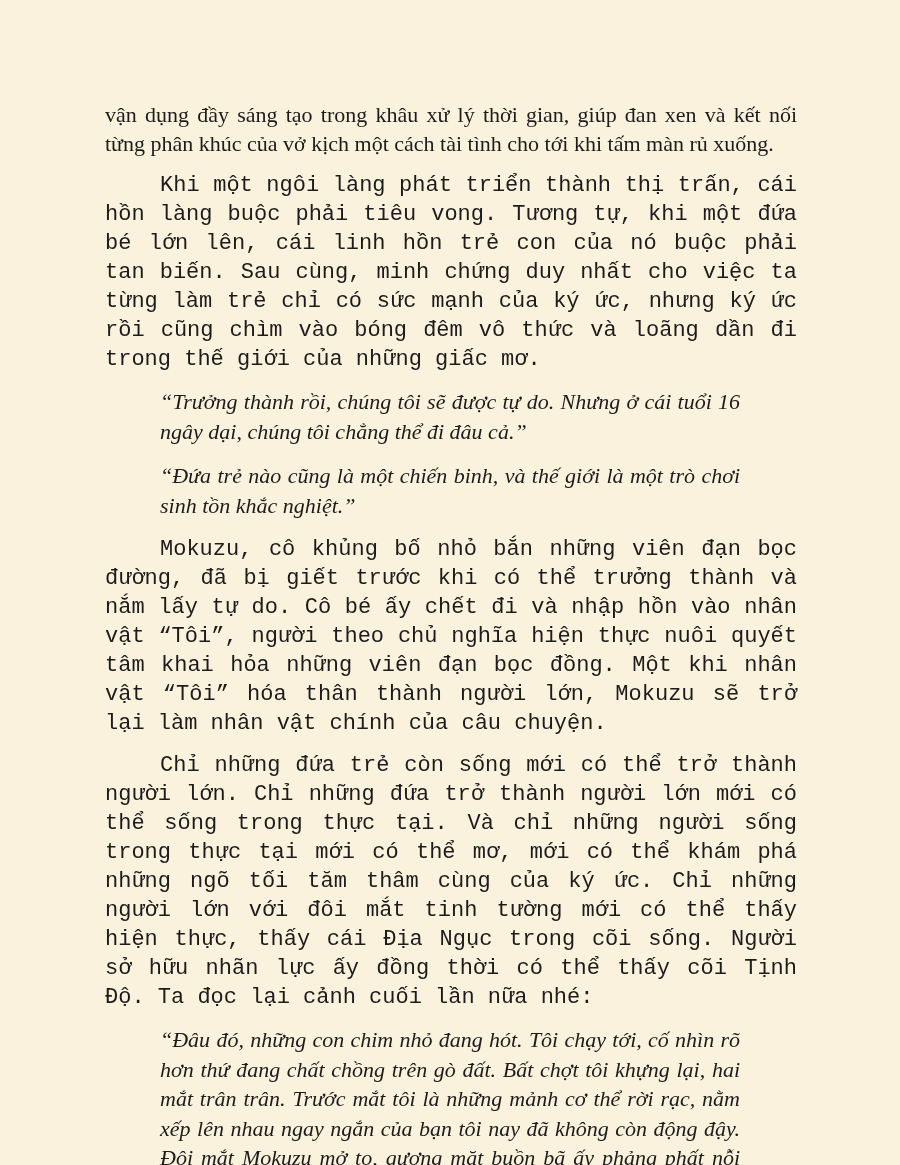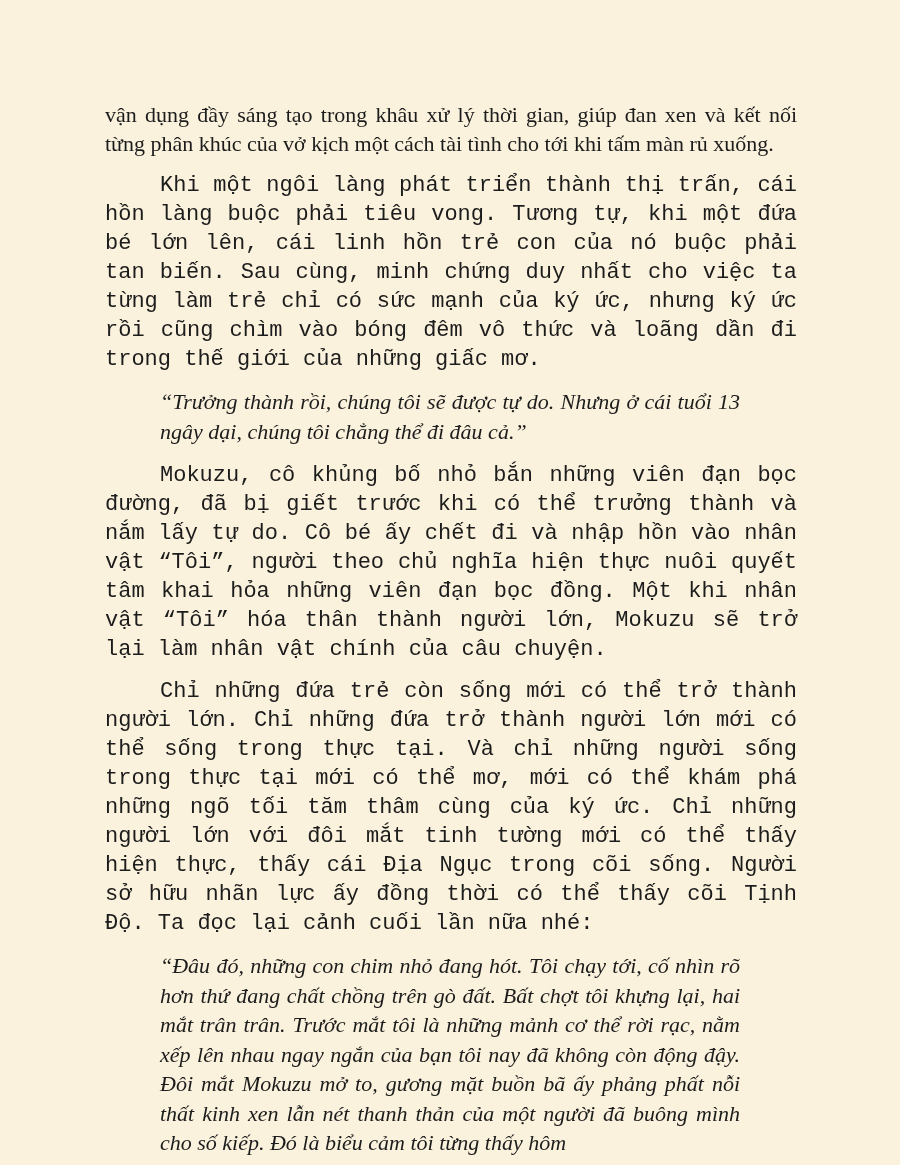--- a/index.html
+++ b/index.html
@@ -39,18 +39,19 @@
     margin: 3px 57px 15px 55px;
   }
 </style>
 </head>
 <body>
 
 <div class="page">
   <div class="content">
     <p class="body-par">vận dụng đầy sáng tạo trong khâu xử lý thời gian, giúp đan xen và kết nối từng phân khúc của vở kịch một cách tài tình cho tới khi tấm màn rủ xuống.</p>
     <p class="body-par indented">Khi một ngôi làng phát triển thành thị trấn, cái hồn làng buộc phải tiêu vong. Tương tự, khi một đứa bé lớn lên, cái linh hồn trẻ con của nó buộc phải tan biến. Sau cùng, minh chứng duy nhất cho việc ta từng làm trẻ chỉ có sức mạnh của ký ức, nhưng ký ức rồi cũng chìm vào bóng đêm vô thức và loãng dần đi trong thế giới của những giấc mơ.</p>
-    <p class="quote-par">“Trưởng thành rồi, chúng tôi sẽ được tự do. Nhưng ở cái tuổi 13 ngây dại, chúng tôi chẳng thể đi đâu cả.”</p>
+    <p class="quote-par">“Trưởng thành rồi, chúng tôi sẽ được tự do. Nhưng ở cái tuổi 16 ngây dại, chúng tôi chẳng thể đi đâu cả.”</p>
+    <p class="quote-par">“Đứa trẻ nào cũng là một chiến binh, và thế giới là một trò chơi sinh tồn khắc nghiệt.”</p>
     <p class="body-par indented">Mokuzu, cô khủng bố nhỏ bắn những viên đạn bọc đường, đã bị giết trước khi có thể trưởng thành và nắm lấy tự do. Cô bé ấy chết đi và nhập hồn vào nhân vật “Tôi”, người theo chủ nghĩa hiện thực nuôi quyết tâm khai hỏa những viên đạn bọc đồng. Một khi nhân vật “Tôi” hóa thân thành người lớn, Mokuzu sẽ trở lại làm nhân vật chính của câu chuyện.</p>
     <p class="body-par indented">Chỉ những đứa trẻ còn sống mới có thể trở thành người lớn. Chỉ những đứa trở thành người lớn mới có thể sống trong thực tại. Và chỉ những người sống trong thực tại mới có thể mơ, mới có thể khám phá những ngõ tối tăm thâm cùng của ký ức. Chỉ những người lớn với đôi mắt tinh tường mới có thể thấy hiện thực, thấy cái Địa Ngục trong cõi sống. Người sở hữu nhãn lực ấy đồng thời có thể thấy cõi Tịnh Độ. Ta đọc lại cảnh cuối lần nữa nhé:</p>
     <p class="quote-par">“Đâu đó, những con chim nhỏ đang hót. Tôi chạy tới, cố nhìn rõ hơn thứ đang chất chồng trên gò đất. Bất chợt tôi khựng lại, hai mắt trân trân. Trước mắt tôi là những mảnh cơ thể rời rạc, nằm xếp lên nhau ngay ngắn của bạn tôi nay đã không còn động đậy. Đôi mắt Mokuzu mở to, gương mặt buồn bã ấy phảng phất nỗi thất kinh xen lẫn nét thanh thản của một người đã buông mình cho số kiếp. Đó là biểu cảm tôi từng thấy hôm</p>
   </div>
 </div>
 
 </body></html>

